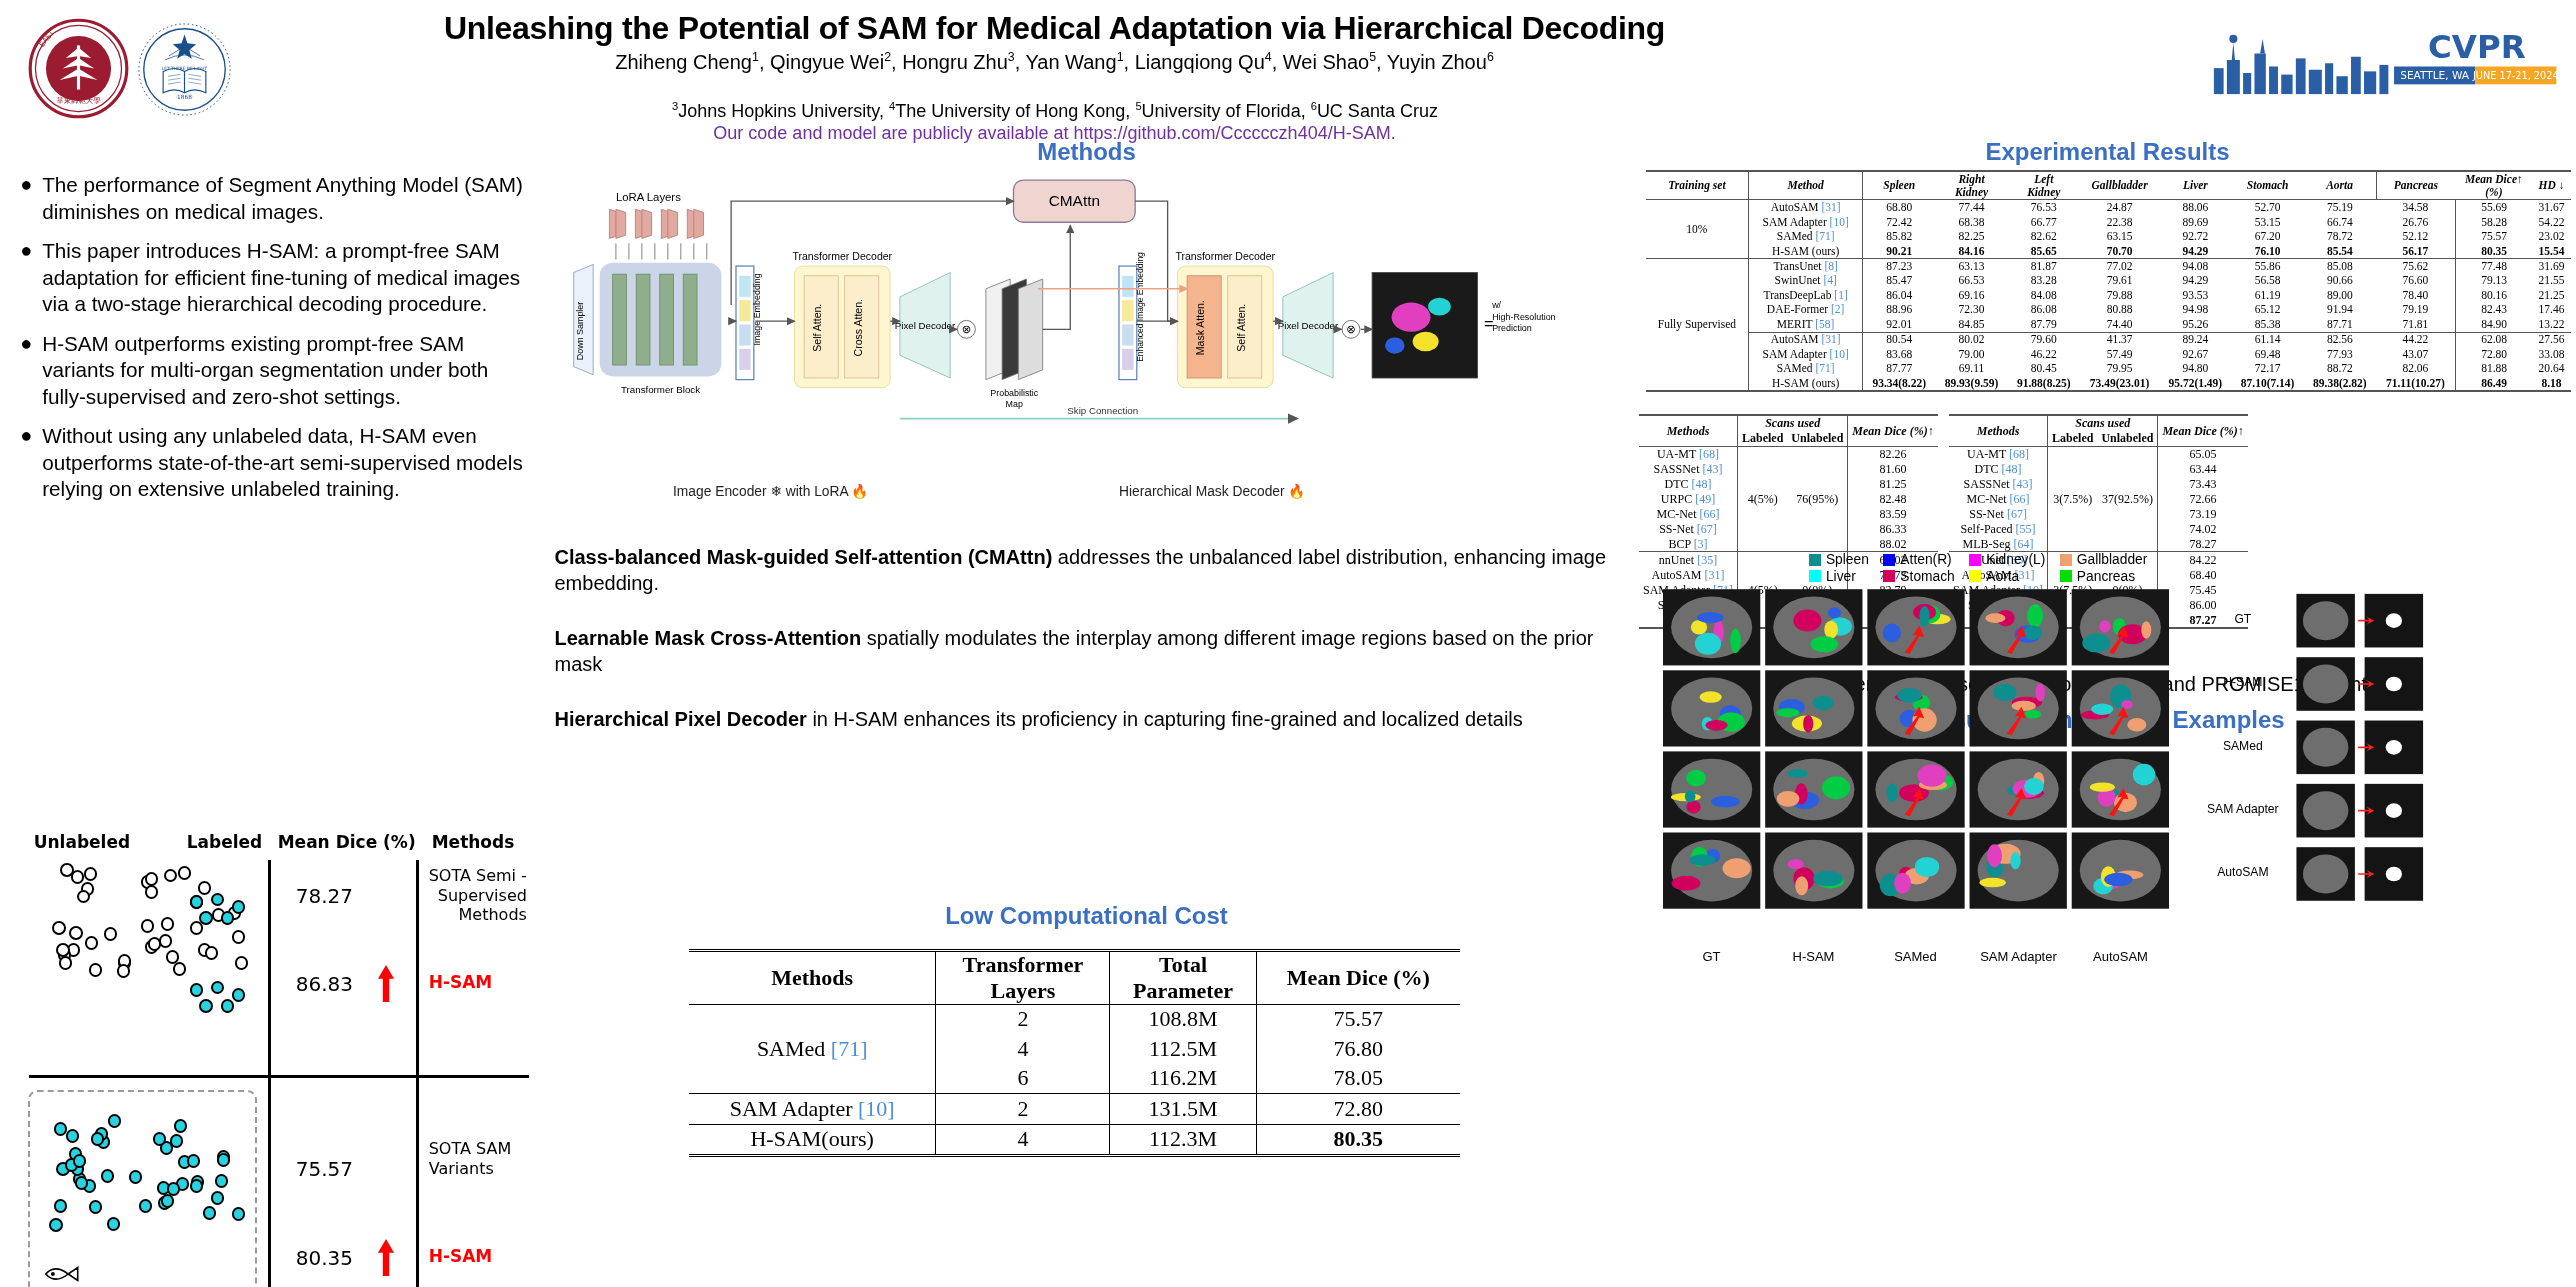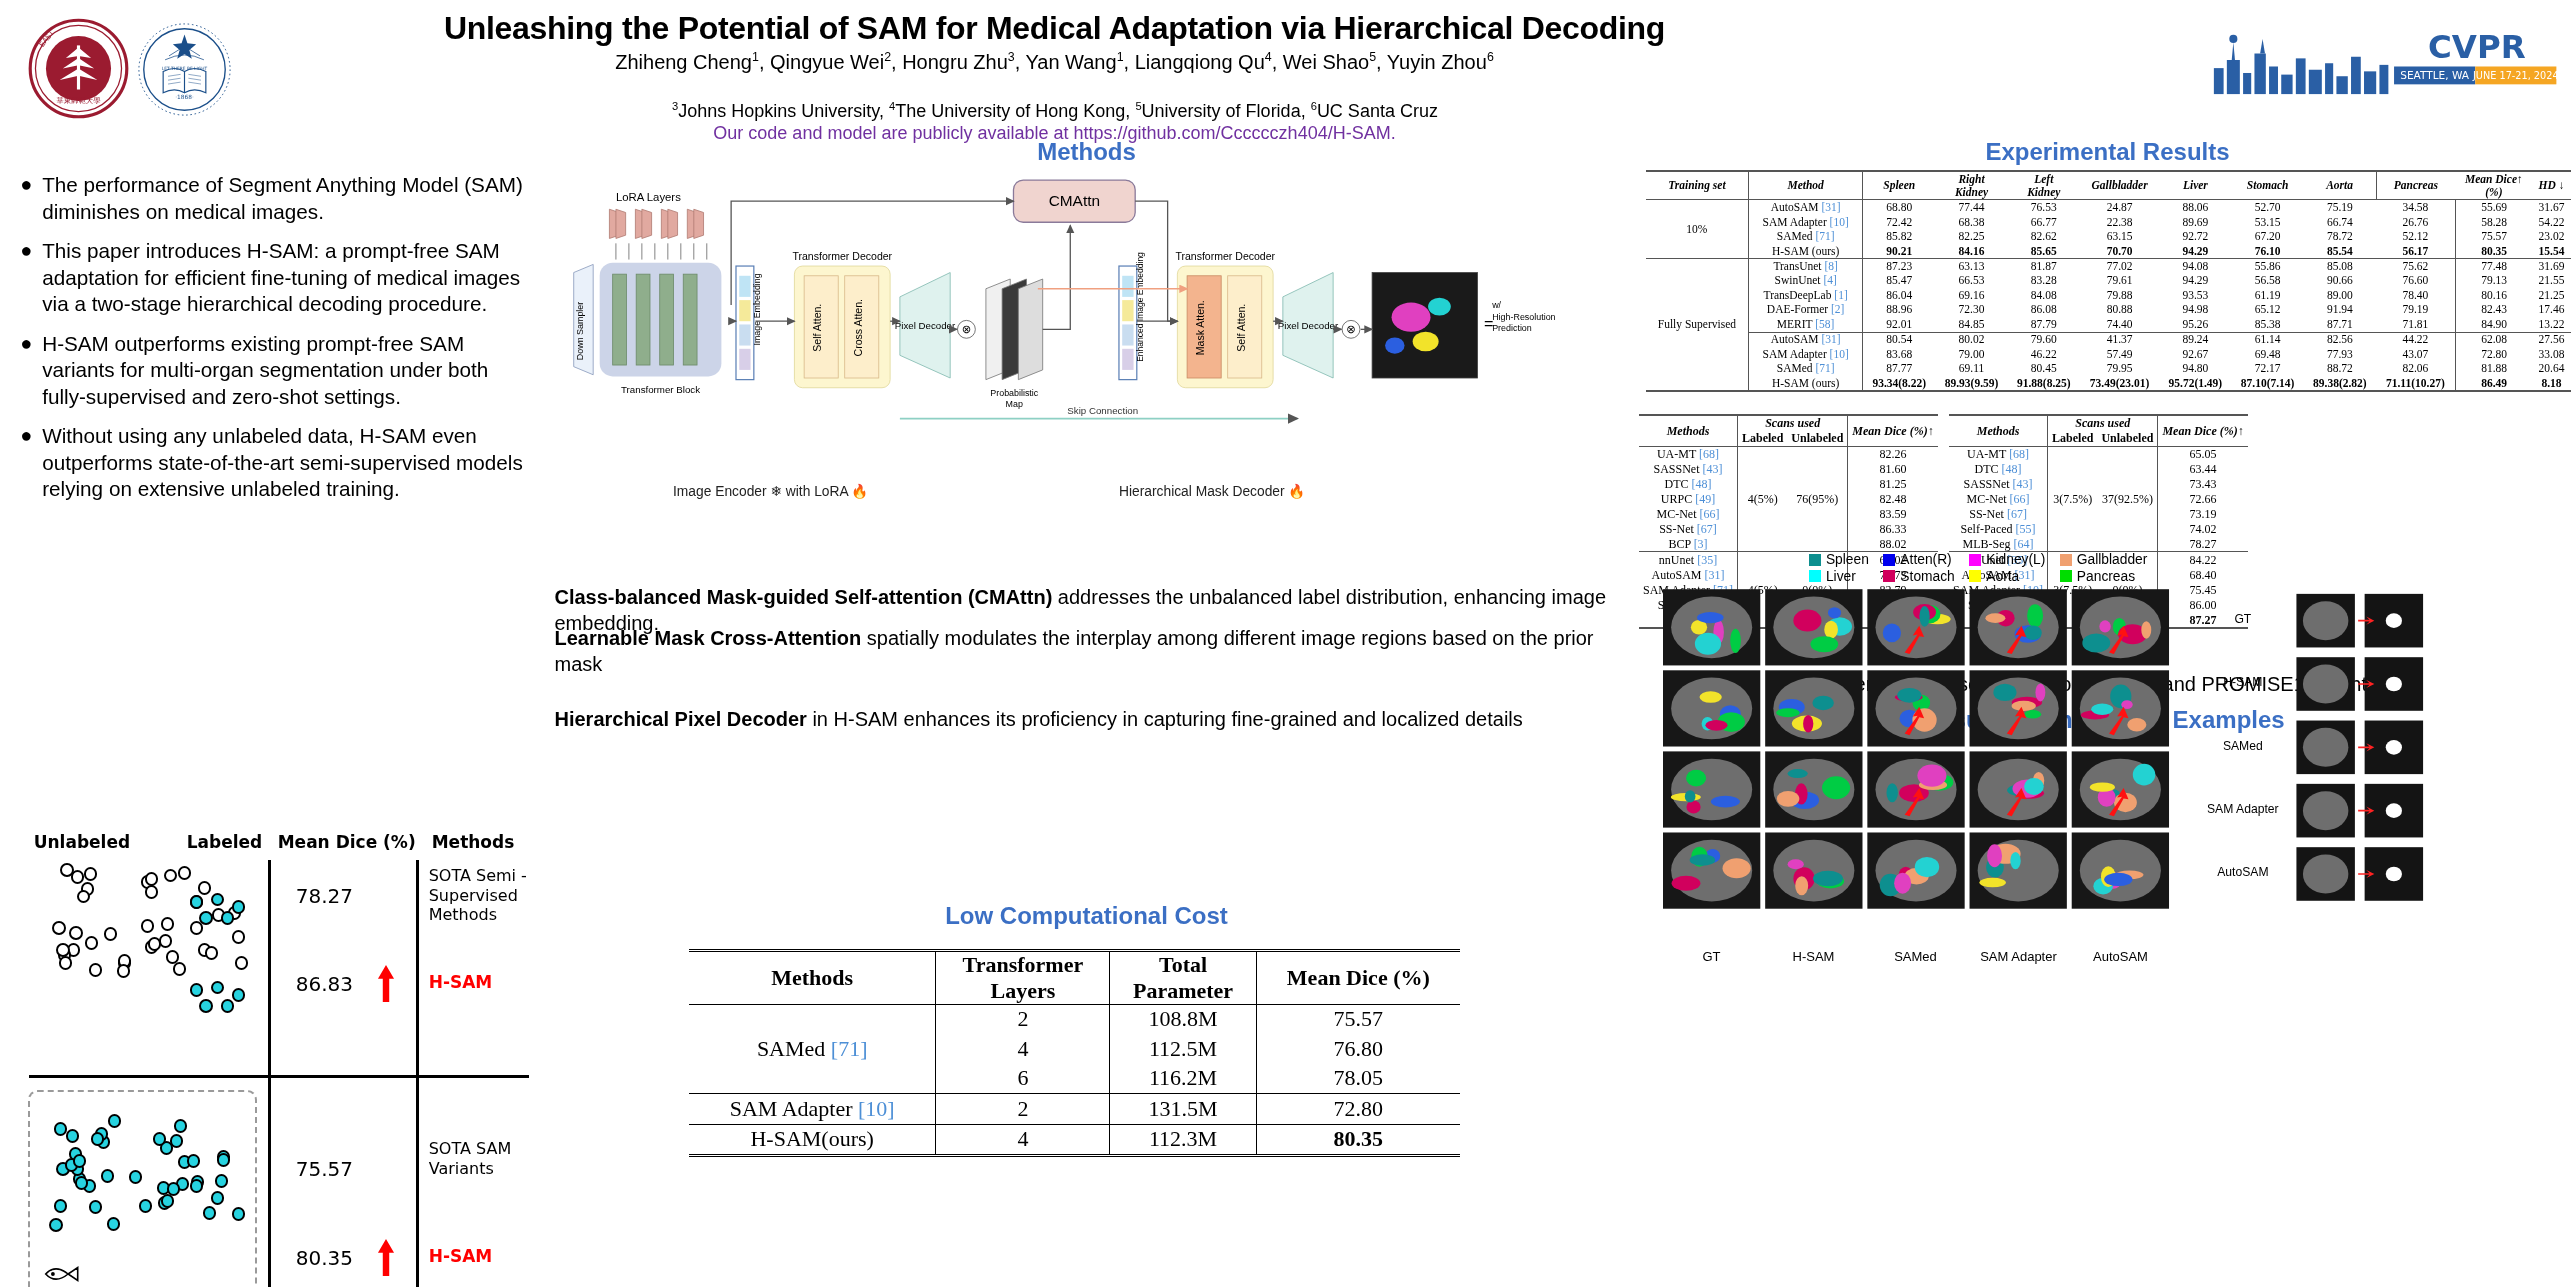--- a/index.html
+++ b/index.html
@@ -358,21 +358,21 @@
         </div>
 
       <svg style="position:absolute;left:34px;top:430px;width:37px;height:24px;" viewBox="0 0 46 30">
         <path d="M2 15 Q14 2 30 15 Q14 28 2 15Z" fill="none" stroke="#000" stroke-width="2"></path>
         <path d="M30 15 l12 -8 v16z" fill="none" stroke="#000" stroke-width="2"></path>
         <circle cx="11" cy="15" r="2.4" fill="#000"></circle>
       </svg>
 
       <div id="fig-scores">
           <div class="score" style="left: 286px; top: 52px;">78.27</div>
-          <div class="mlabel" style="left: 419px; top: 34px;">
+          <div class="mlabel" style="left: 419px; top: 34px; text-align: right;">
             <div>SOTA Semi -</div>
             <div>Supervised</div>
             <div>Methods</div>
           </div>
           <div class="score" style="left: 286px; top: 140px;">86.83</div>
           <svg class="arrow-up" viewBox="0 0 22 46" style="left: 367px; top: 133px;">
             <path d="M11 0 L21 17 L15 17 L15 46 L7 46 L7 17 L1 17 Z" fill="#ff0000"></path>
           </svg>
           <div class="mlabel red" style="left: 419px; top: 140px;">
             <div>H-SAM</div>
@@ -518,21 +518,21 @@
         </g>
 
         <path d="M430 300 L920 300" stroke="#8ed0c4" stroke-width="2" fill="none" marker-end="url(#ah)"></path>
         <text x="680" y="294" font-size="12" text-anchor="middle" font-family="Liberation Sans" fill="#333">Skip Connection</text>
       </svg>
       <div class="arch-cap" style="left:122px;top:308px;">Image Encoder ❄ with LoRA 🔥</div>
       <div class="arch-cap" style="left:568px;top:308px;">Hierarchical Mask Decoder 🔥</div>
     </div>
 
     <div id="method-paragraphs">
-        <div class="m-para" style="top: 406px; margin-top: 40px;"><b>Class-balanced Mask-guided Self-attention (CMAttn)</b><span> addresses the unbalanced label distribution, enhancing image embedding.</span></div>
+        <div class="m-para" style="top: 406px;"><b>Class-balanced Mask-guided Self-attention (CMAttn)</b><span> addresses the unbalanced label distribution, enhancing image embedding.</span></div>
         <div class="m-para" style="top: 487px;"><b>Learnable Mask Cross-Attention</b><span> spatially modulates the interplay among different image regions based on the prior mask</span></div>
         <div class="m-para" style="top: 568px;"><b>Hierarchical Pixel Decoder</b><span> in H-SAM enhances its proficiency in capturing fine-grained and localized details</span></div>
       </div>
 
     <div class="sec-head lowcost-head">Low Computational Cost</div>
 
     <div class="cost-table">
       <table class="paper" id="cost-table">
           <thead>
             <tr class="ct-top">

